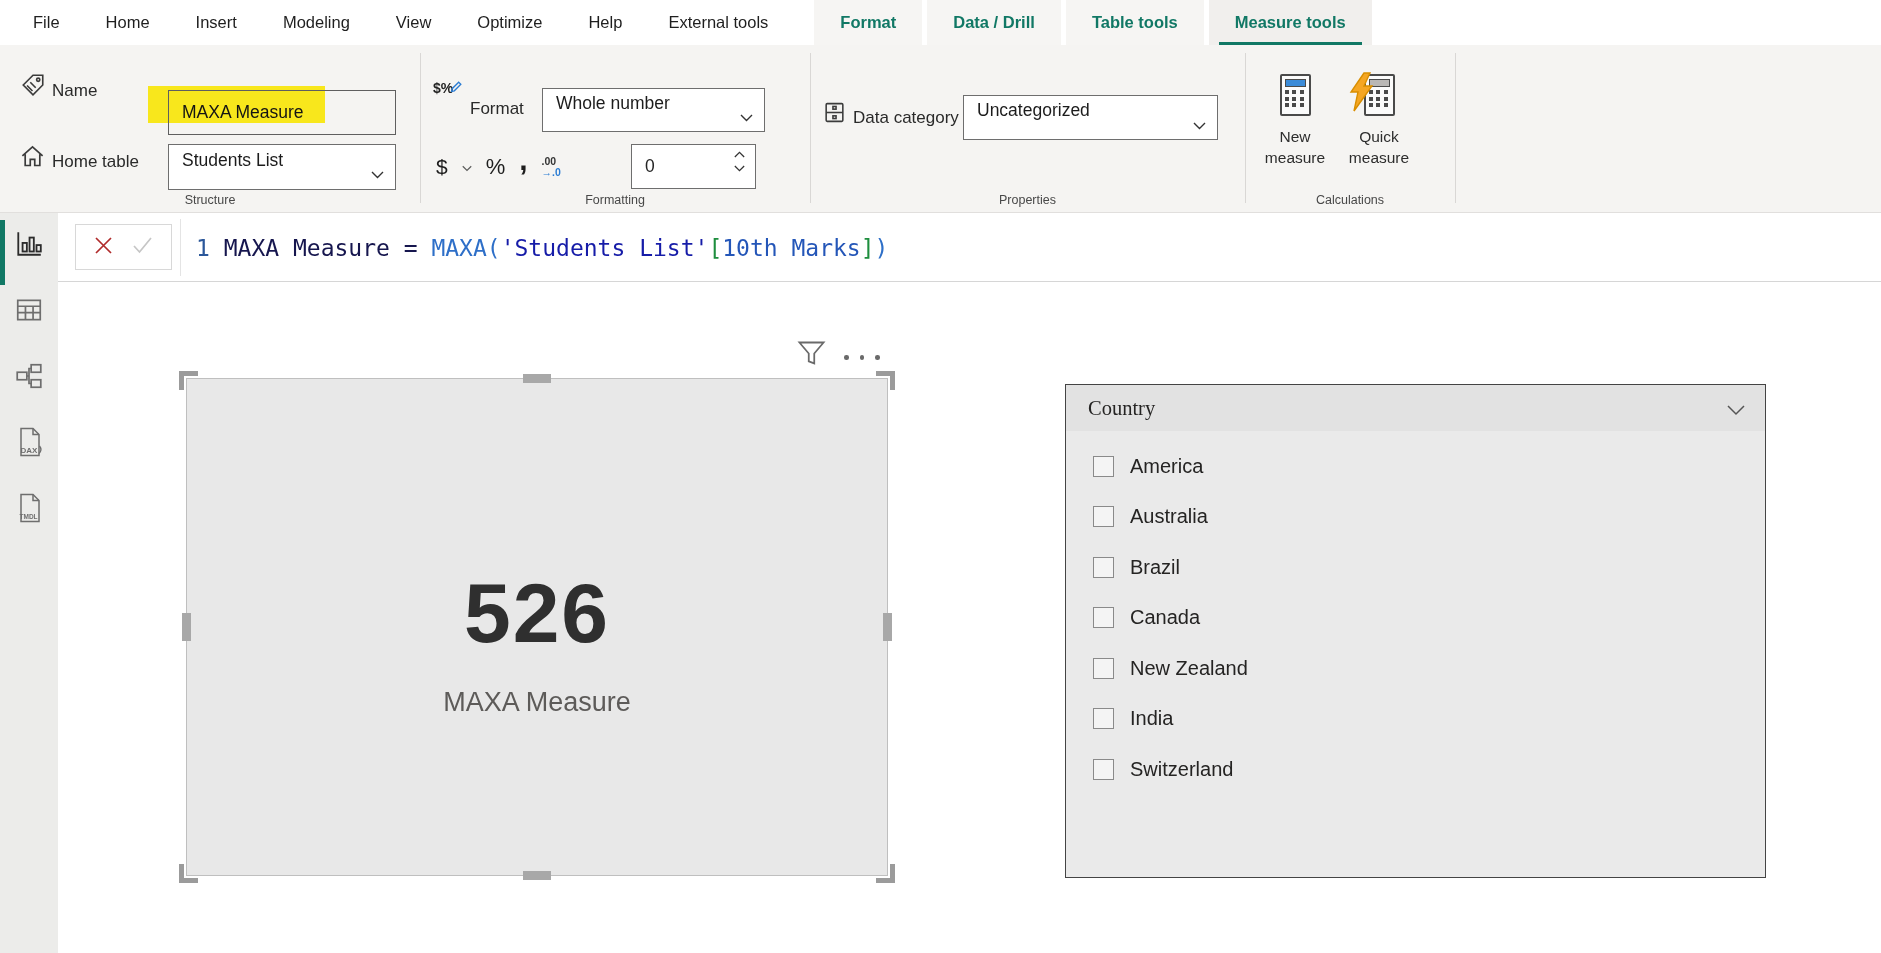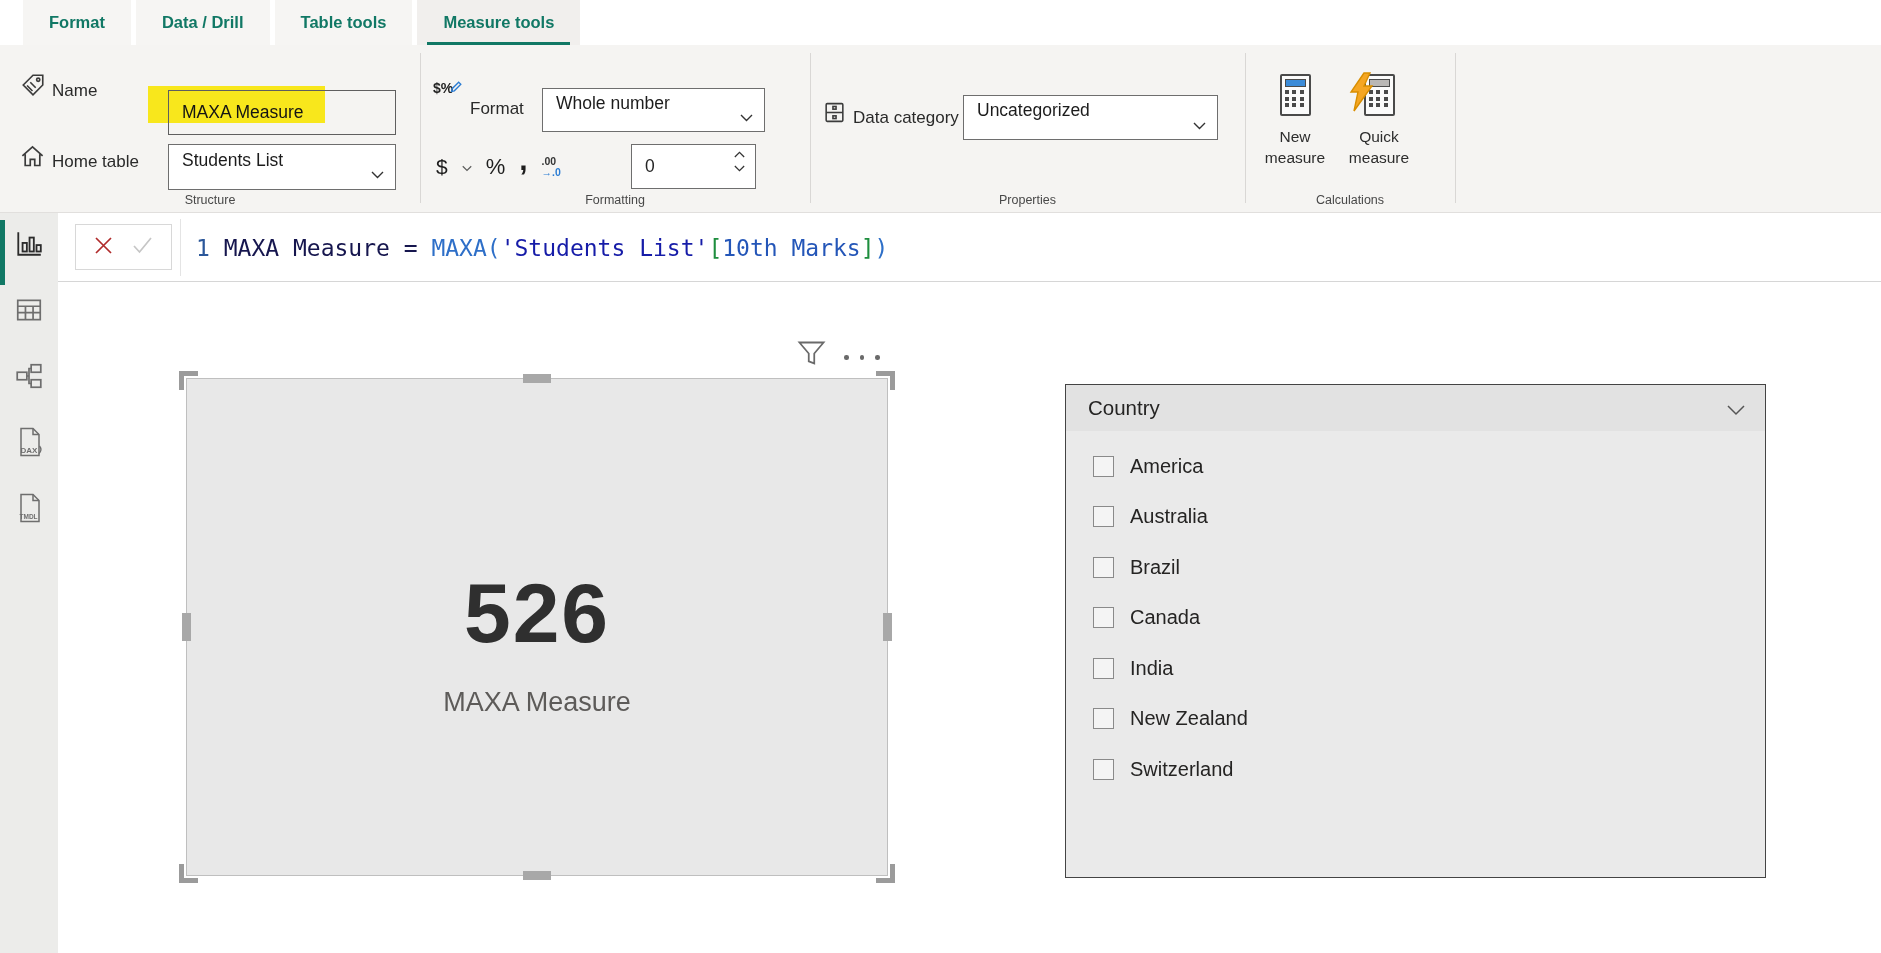--- a/index.html
+++ b/index.html
@@ -80,32 +80,42 @@
   .hdl-b { left:calc(50% - 14px); bottom:-5px; width:28px; height:9px; }
   .hdl-l { left:-5px; top:calc(50% - 14px); width:9px; height:28px; }
   .hdl-r { right:-5px; top:calc(50% - 14px); width:9px; height:28px; }
   .brk { position:absolute; width:19px; height:19px; }
   .brk-tl { left:-8px; top:-8px; border-left:5px solid #9b9b9b; border-top:5px solid #9b9b9b; }
   .brk-tr { right:-8px; top:-8px; border-right:5px solid #9b9b9b; border-top:5px solid #9b9b9b; }
   .brk-bl { left:-8px; bottom:-8px; border-left:5px solid #9b9b9b; border-bottom:5px solid #9b9b9b; }
   .brk-br { right:-8px; bottom:-8px; border-right:5px solid #9b9b9b; border-bottom:5px solid #9b9b9b; }
 
   .slicer { position:absolute; left:1007px; top:102px; width:701px; height:494px; background:#eaeaea; border:1.5px solid #444; }
-  .slicer-header { position:relative; height:46px; background:#e2e2e2; display:flex; align-items:center; padding:7px 22px; }
+  .slicer-header { position:relative; height:46px; background:#e2e2e2; display:flex; align-items:center; padding:7px 22px;font-family:Liberation Serif, serif; }
   .slicer-title { font-size:20.5px; color:#252423; }
   .slicer-chev { position:absolute; right:20px; top:17px; }
   .slicer-items { padding:10px 0 0 27px; }
   .slicer-row { height:50.5px; display:flex; align-items:center; }
   .checkbox { width:21px; height:21px; border:1.5px solid #8a8a8a; background:#f4f4f4; flex:0 0 auto; }
   .slicer-label { margin-left:16px; font-size:20px; color:#252423; }
 </style>
 </head>
 <body>
 
 <div class="menubar">
+  <div class="menu-left">
+      <div class="menu-item">File</div>
+      <div class="menu-item">Home</div>
+      <div class="menu-item">Insert</div>
+      <div class="menu-item">Modeling</div>
+      <div class="menu-item">View</div>
+      <div class="menu-item">Optimize</div>
+      <div class="menu-item">Help</div>
+      <div class="menu-item">External tools</div>
+    </div>
   <div class="ctx-tabs">
       <div class="ctx-tab">Format</div>
       <div class="ctx-tab">Data / Drill</div>
       <div class="ctx-tab">Table tools</div>
       <div class="ctx-tab active">Measure tools</div>
     </div>
 </div>
 
 <div class="ribbon">
   <div class="rb-divider" style="left:420px"></div>
@@ -358,26 +368,26 @@
         <div class="slicer-row">
           <span class="checkbox"></span>
           <span class="slicer-label">Brazil</span>
         </div>
         <div class="slicer-row">
           <span class="checkbox"></span>
           <span class="slicer-label">Canada</span>
         </div>
         <div class="slicer-row">
           <span class="checkbox"></span>
+          <span class="slicer-label">New Zealand</span>
+        </div>
+        <div class="slicer-row">
+          <span class="checkbox"></span>
           <span class="slicer-label">India</span>
         </div>
         <div class="slicer-row">
           <span class="checkbox"></span>
-          <span class="slicer-label">New Zealand</span>
-        </div>
-        <div class="slicer-row">
-          <span class="checkbox"></span>
           <span class="slicer-label">Switzerland</span>
         </div>
       </div>
   </div>
 
 </div>
 
 </body></html>

